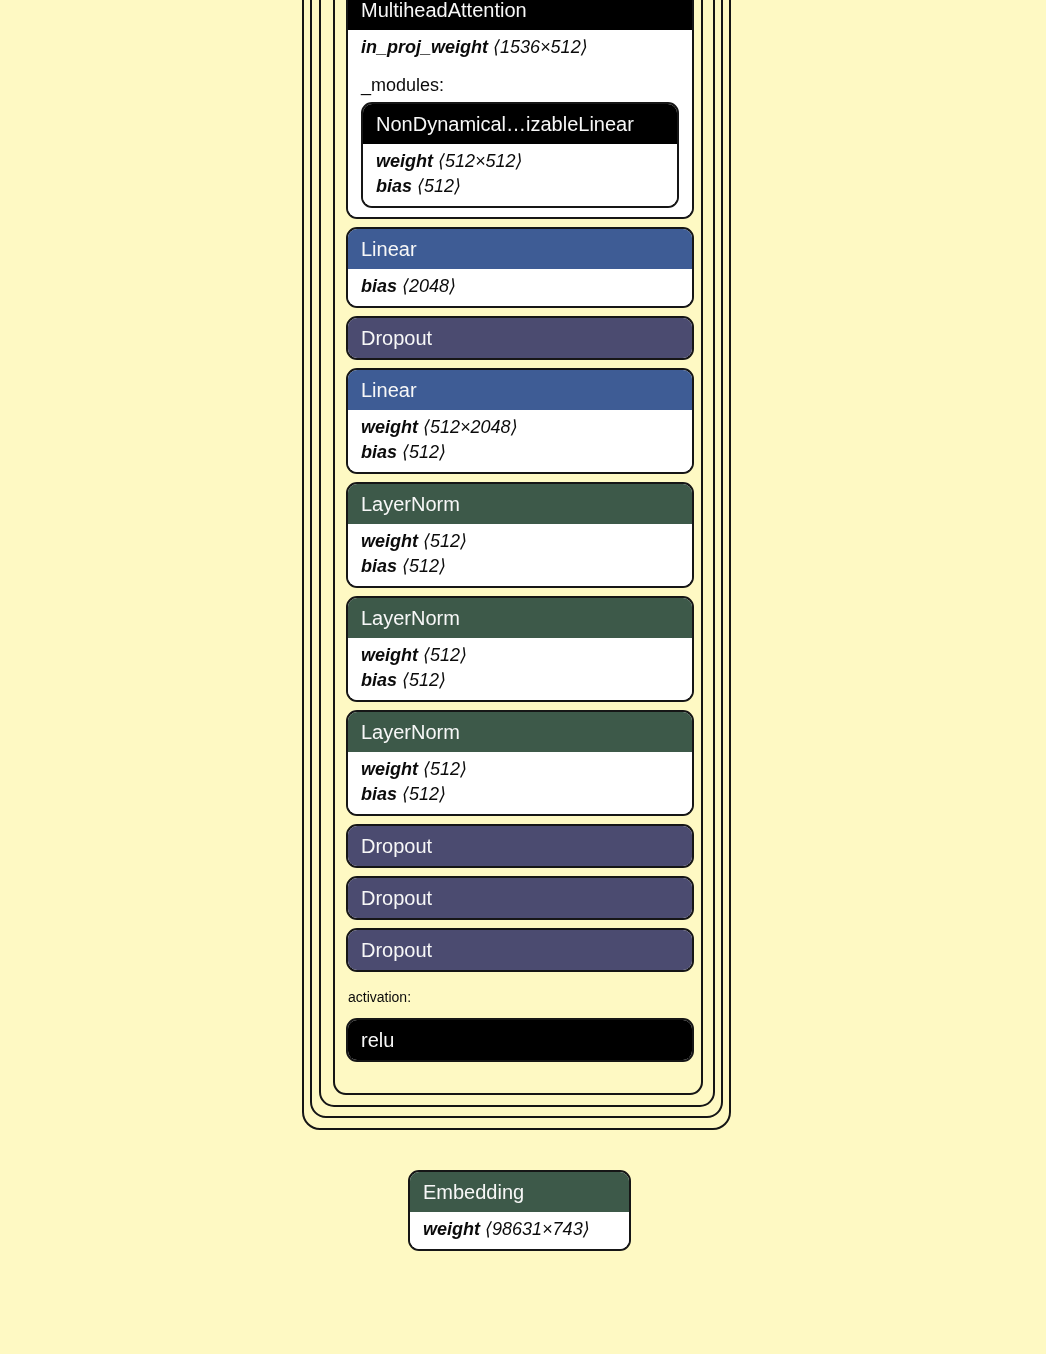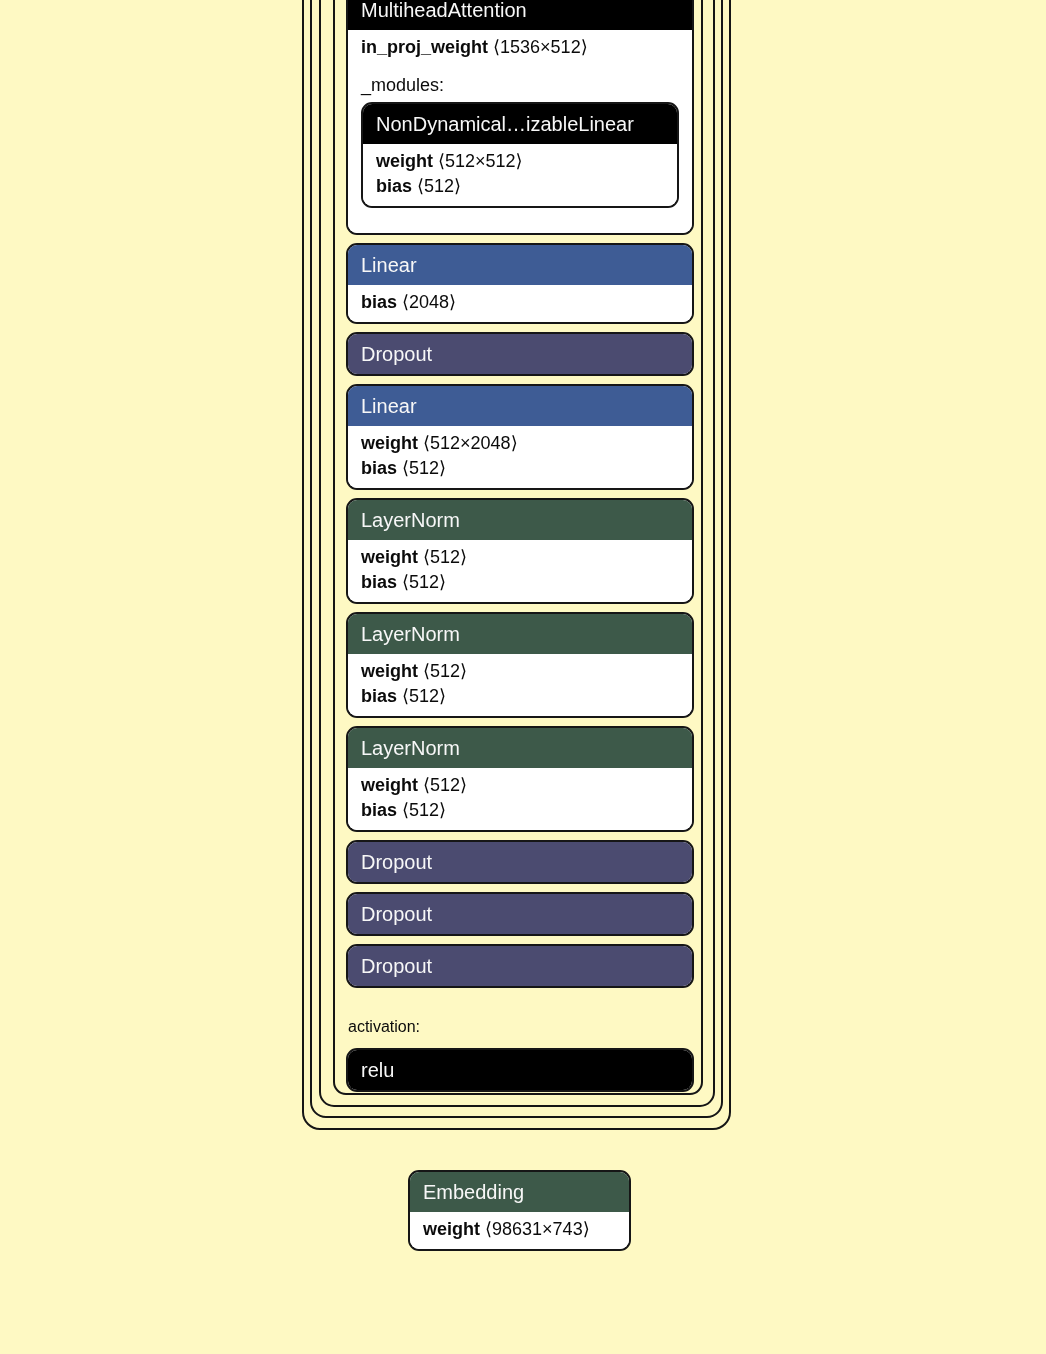--- a/index.html
+++ b/index.html
@@ -49,32 +49,32 @@
     white-space: nowrap;
     overflow: hidden;
   }
   .module-body {
     background: #ffffff;
     padding: 5px 13px 7px 13px;
     font-size: 18px;
     line-height: 25px;
     color: #0b0b0b;
   }
-  .param-row { white-space: nowrap; }
+  .param-row { white-space: nowrap; font-style: italic; }
   .param-name { font-weight: 700; }
   .param-shape { font-weight: 400; }
   .section-label { font-weight: 400; margin-top: 13px; }
 
-  .module.nested { margin: 4px 0 18px 0; }
+  .module.nested { margin: 4px 0 2px 0; }
 
   .stack-label {
-    font-size: 16px;
+    font-size: 14px;
     line-height: 26px;
     color: #0b0b0b;
-    margin: 18px 0 0 2px;
+    margin: 4px 0 0 2px;
   }
 
   .embedding-slot {
     position: absolute;
     left: 408px;
     top: 1170px;
     width: 223px;
     border-radius: 28px;
   }
 </style>

